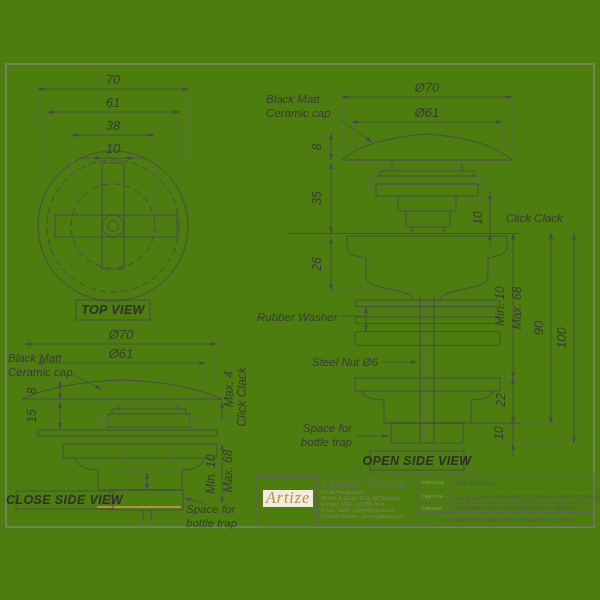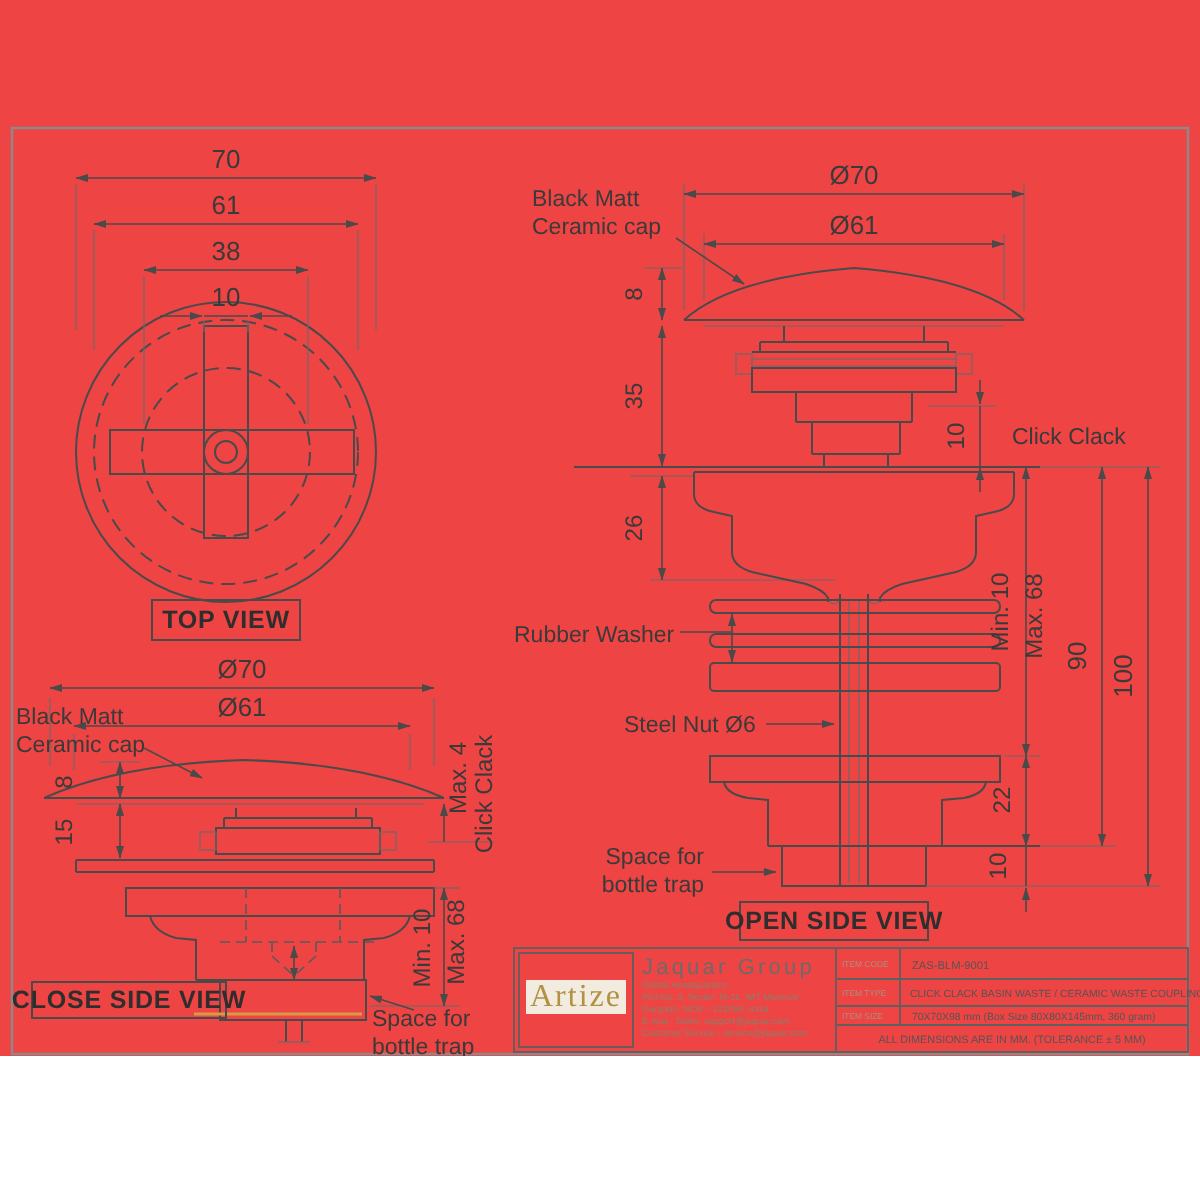--- a/index.html
+++ b/index.html
@@ -1,16 +1,16 @@
 <!DOCTYPE html>
 <html><head>
 <meta charset="utf-8">
 <style>
   html,body{margin:0;padding:0;background:#ffffff;}
-  .page{width:600px;height:528px;position:relative;background:#ef4444;}
+  .page{width:600px;height:600px;position:relative;background:#4d7c0f;font-style:italic;}
   svg{font-family:"Liberation Sans",sans-serif;}
   .ln{stroke:#4a4a4a;stroke-width:1;fill:none;}
   .thin{stroke:#6a6a6a;stroke-width:0.6;fill:none;}
   .dim{stroke:#4a4a4a;stroke-width:0.8;fill:none;}
   .dash{stroke:#4a4a4a;stroke-width:1;fill:none;stroke-dasharray:7 4;}
   .dsh2{stroke:#5a5a5a;stroke-width:0.8;fill:none;stroke-dasharray:5 3;}
   .txt{fill:#3a3a3a;font-size:13px;}
   .txtm{fill:#3a3a3a;font-size:12px;}
   .lbl{fill:#3a3a3a;font-size:11.5px;}
   .viewlbl{fill:#2e2e2e;font-size:12.5px;font-weight:bold;letter-spacing:0.4px;}

